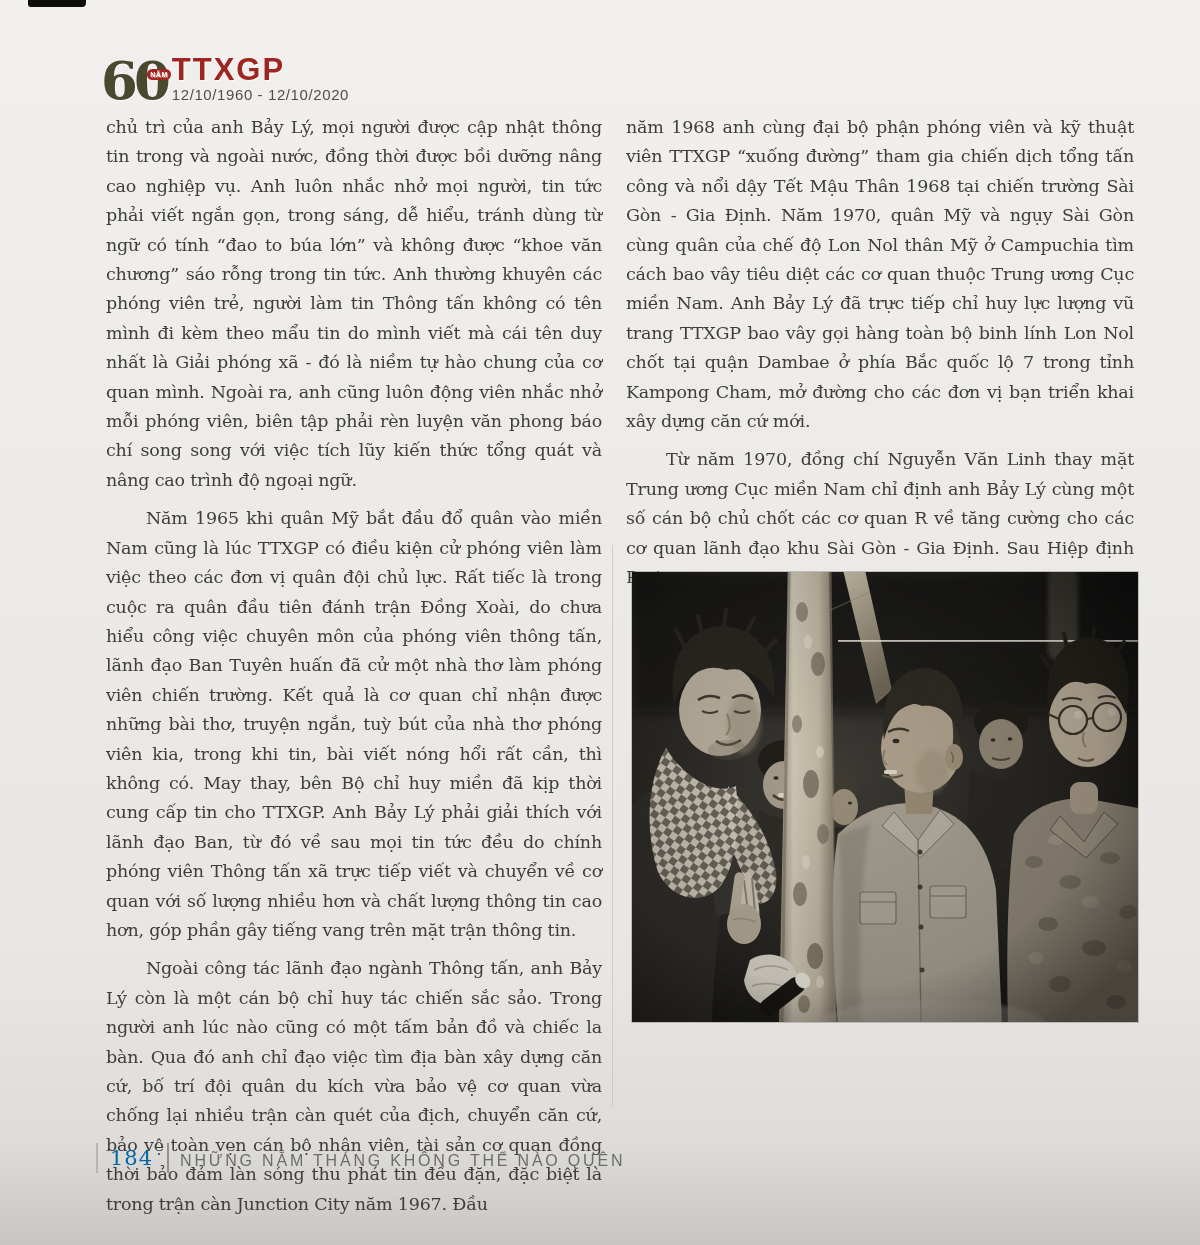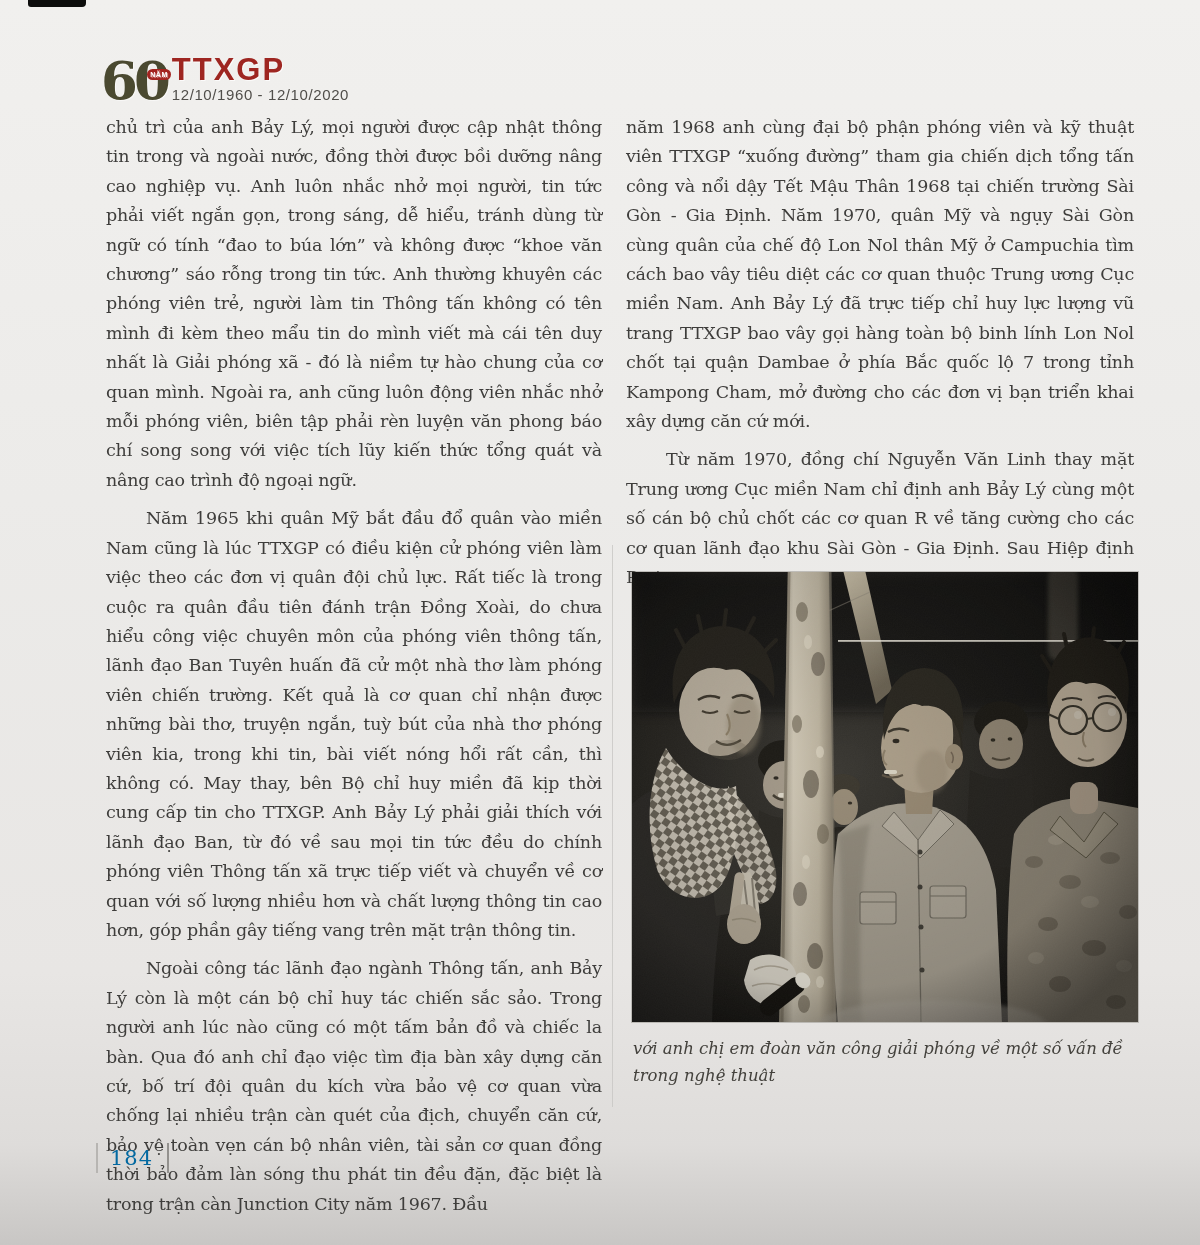--- a/index.html
+++ b/index.html
@@ -253,20 +253,20 @@
       </g>
     </g>
 
     <ellipse cx="300" cy="454" rx="115" ry="26" fill="#b3ada2" opacity="0.45" filter="url(#soft)"></ellipse>
     <rect width="506" height="450" fill="url(#vig)"></rect>
     <rect width="506" height="450" filter="url(#grain)" opacity="0.07"></rect>
   </svg>
 </figure>
 
 <div class="caption">
-  <div>với anh chị em đoàn văn công giải phóng về một số vấn đề trong nghệ thuật</div>
 </div>
 
 <div class="footer">
   <span class="fbar"></span>
   <span class="pagenum">184</span>
   <span class="fbar fbar2"></span>
+  <span class="ftitle">NHỮNG NĂM THÁNG KHÔNG THỂ NÀO QUÊN</span>
 </div>
 
 </body></html>

